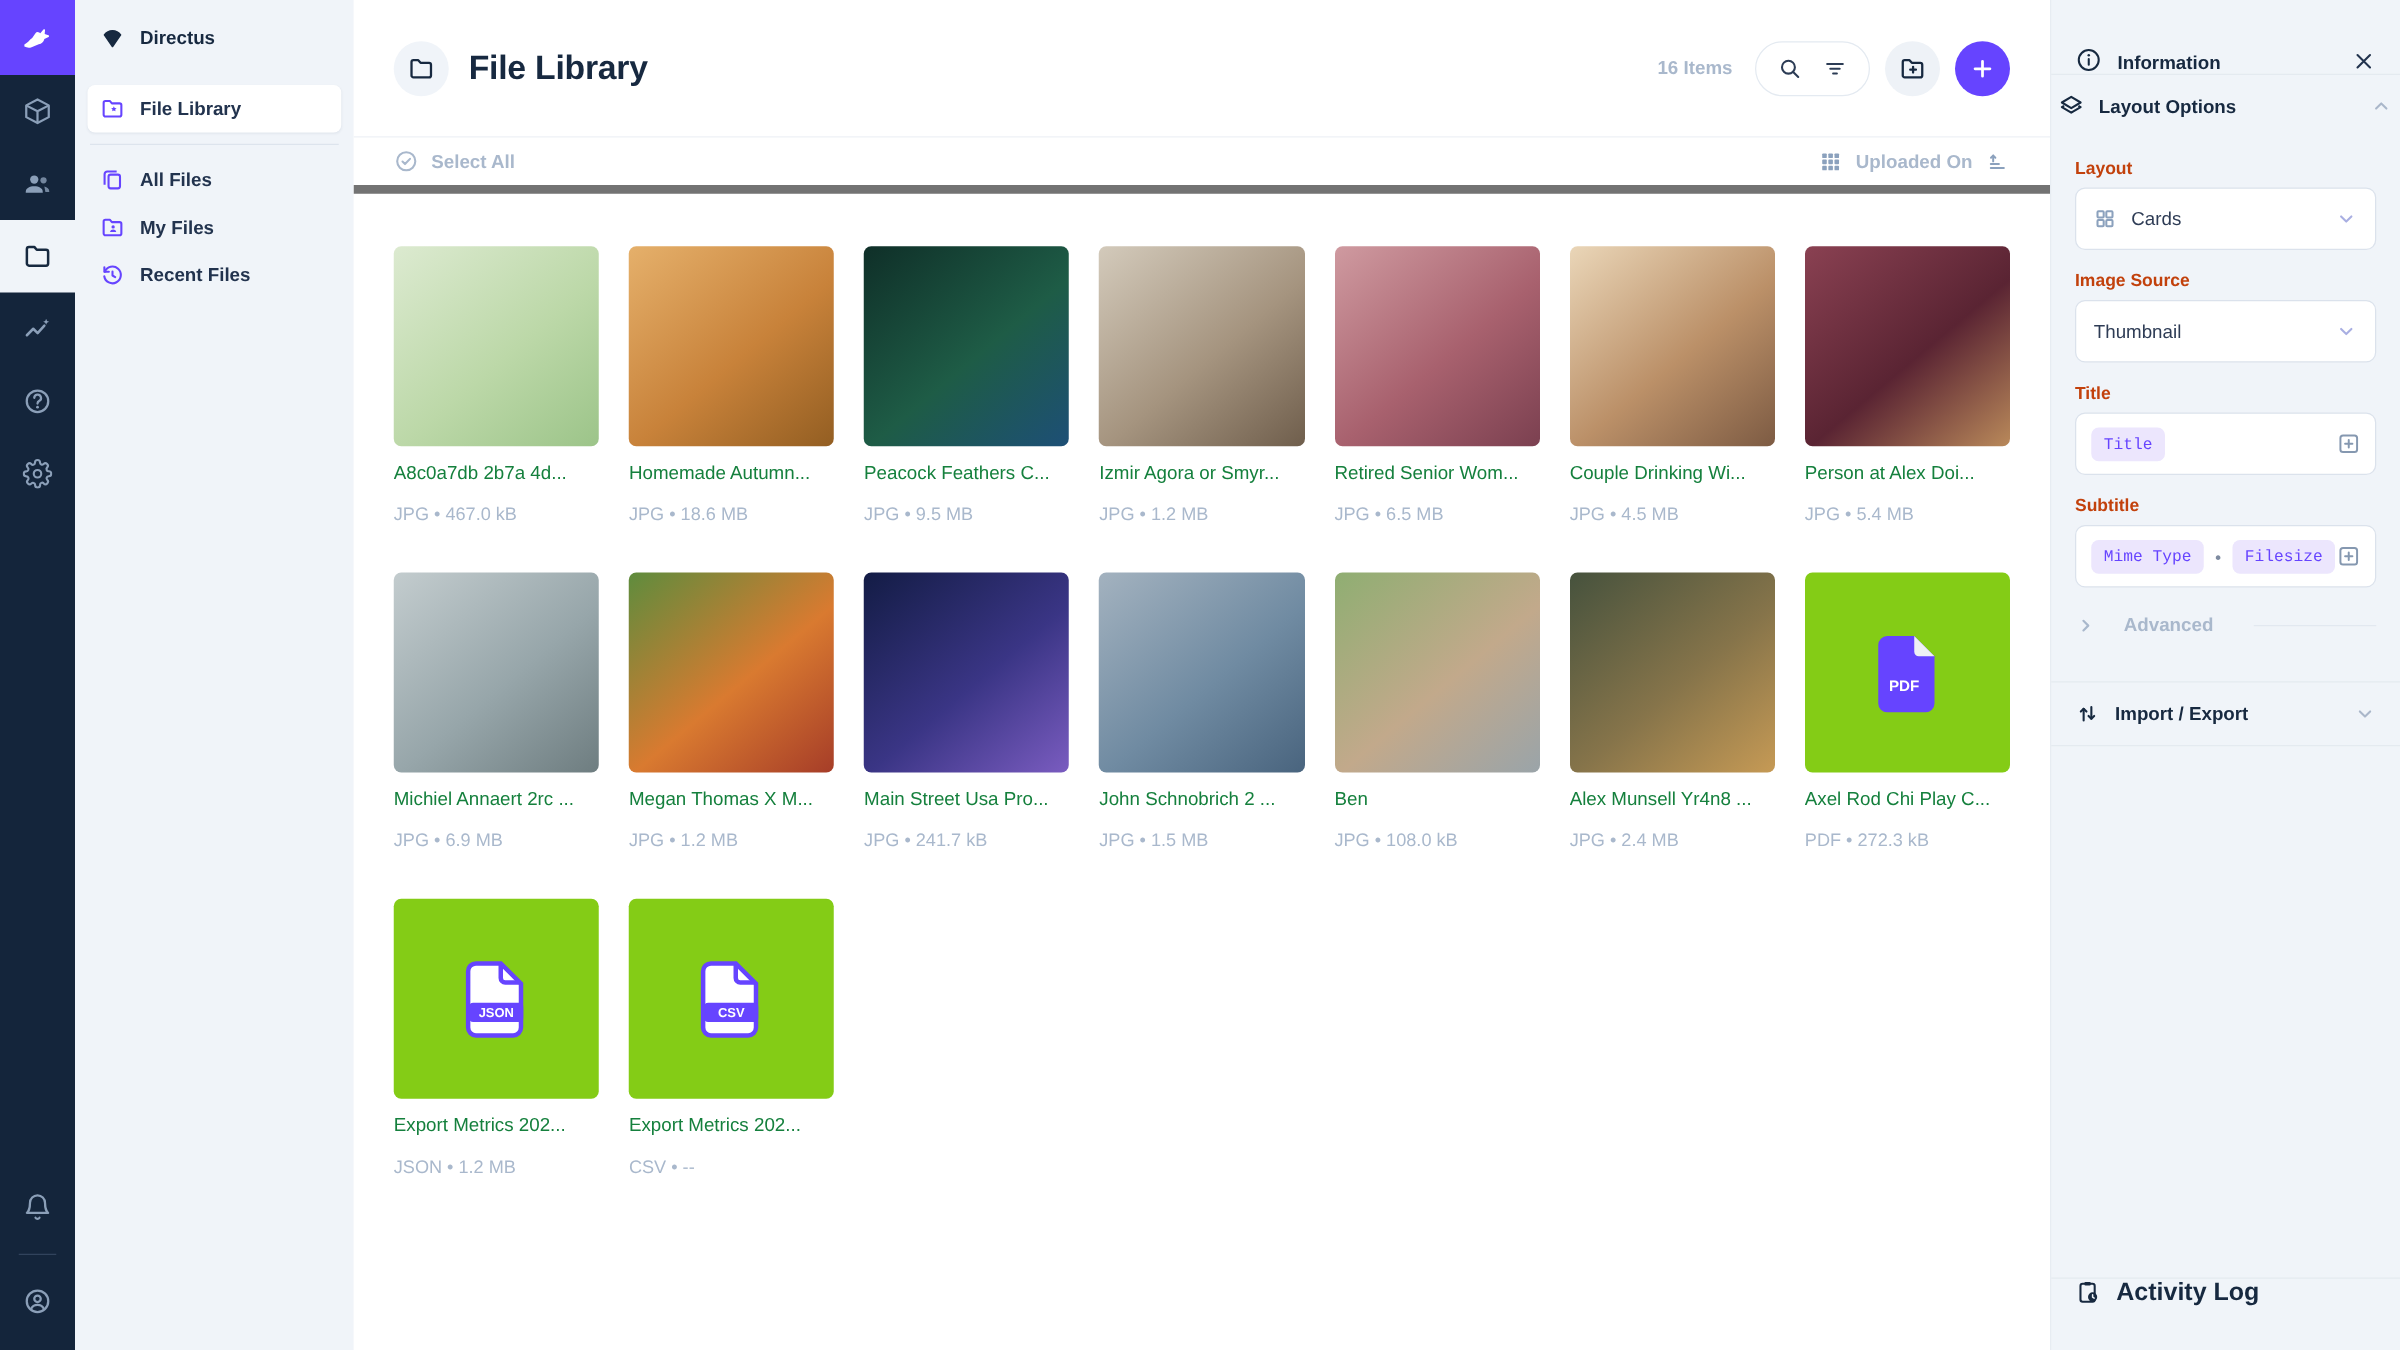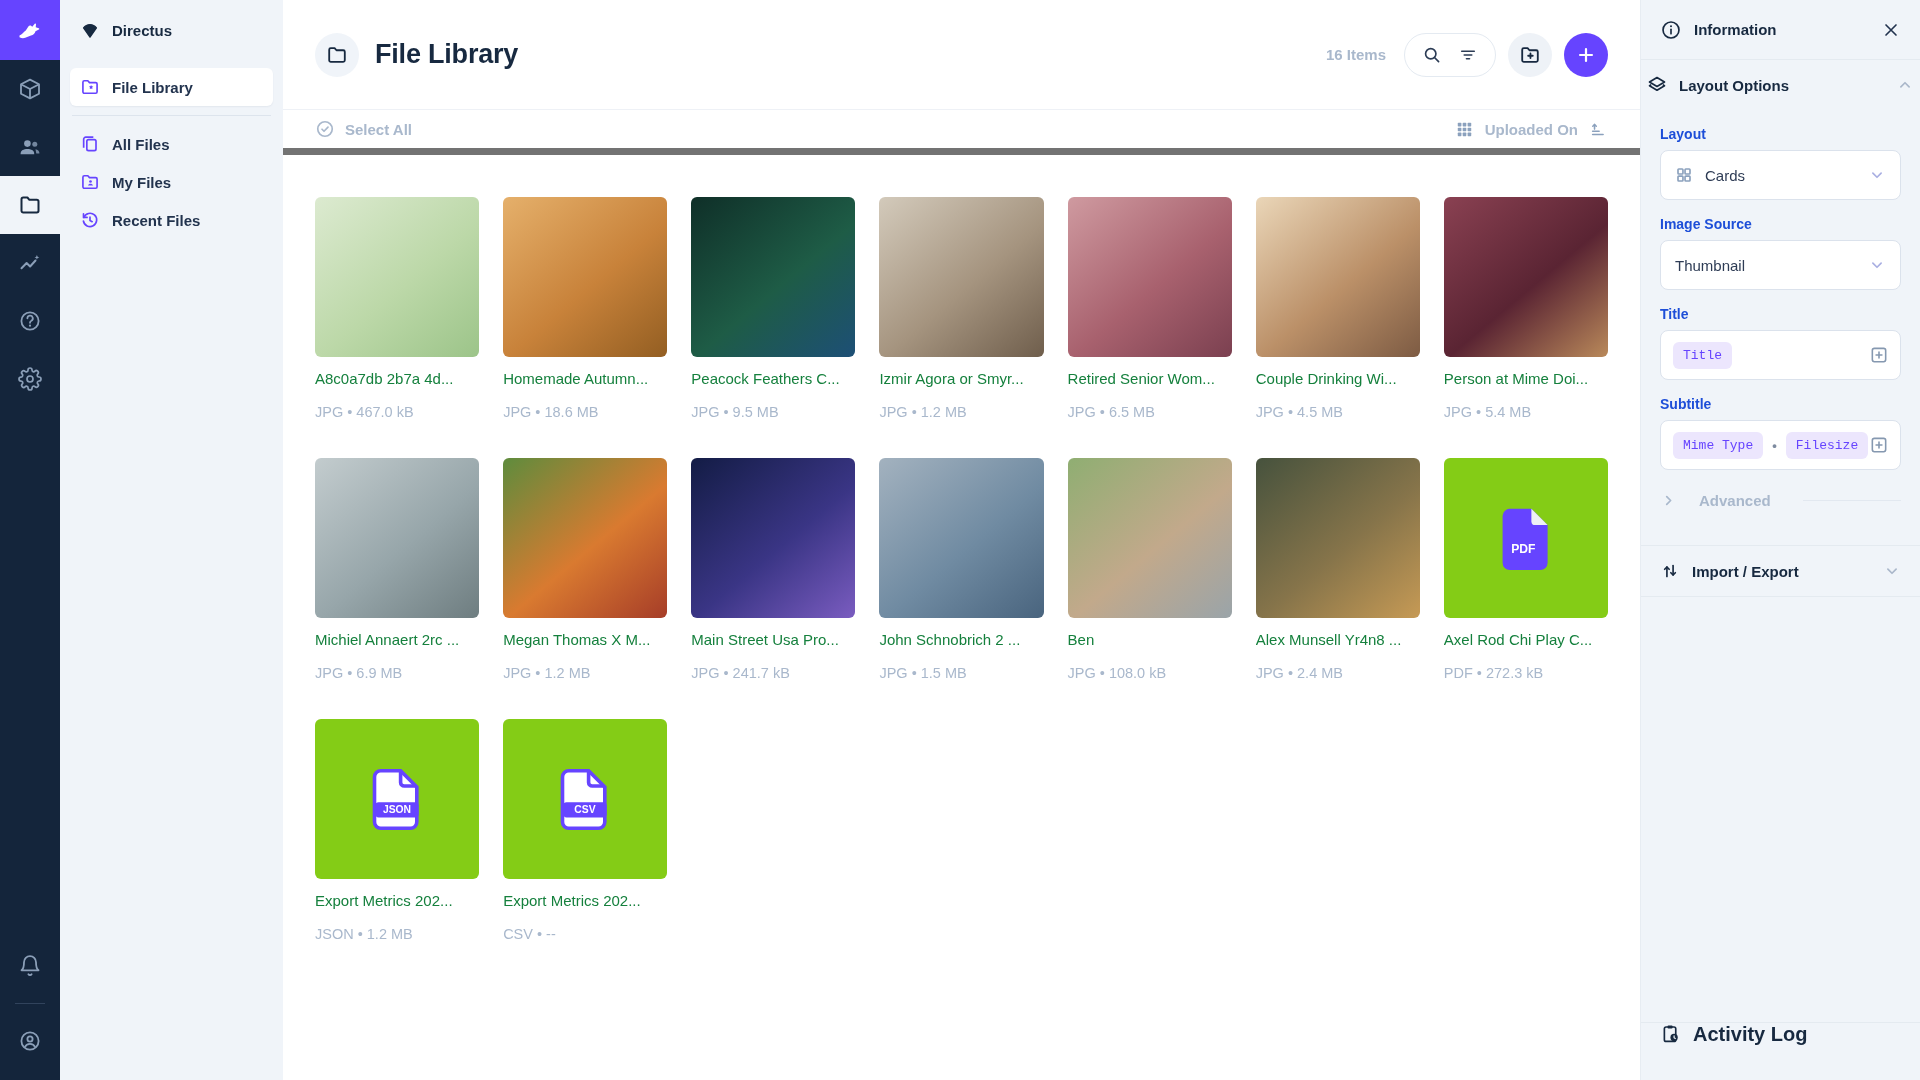--- a/index.html
+++ b/index.html
@@ -46,27 +46,27 @@
   .grid-wrap{flex:1;overflow:hidden;padding:42px 32px 40px}
   .file-grid{display:grid;grid-template-columns:repeat(7,1fr);column-gap:24px;row-gap:38px}
   .card{cursor:pointer;min-width:0}
   .thumb{height:160px;border-radius:6px;background:#84cc16}
   .thumb.file{display:flex;align-items:center;justify-content:center}
   .card-title{margin-top:13px;font-size:15px;font-weight:500;color:#15803d;white-space:nowrap;overflow:hidden;text-overflow:ellipsis}
   .card-meta{margin-top:17px;font-size:14.5px;font-weight:500;color:#a9b8cc}
 
   
   .panel{width:280px;background:#f0f4f9;border-left:1px solid #e7ecf2;flex-shrink:0;display:flex;flex-direction:column}
-  .panel-header{height:60px;display:flex;align-items:center;gap:12px;padding:0 19px;border-bottom:1px solid #e4eaf0;flex-shrink:0}
+  .panel-header{height:60px;display:flex;align-items:flex-end;gap:12px;padding:0 19px;border-bottom:1px solid #e4eaf0;flex-shrink:0}
   .panel-title{font-size:15px;font-weight:700}
   .panel-close{margin-left:auto;color:#22334e;cursor:pointer;background:none;border:none}
   .acc-header{height:50px;display:flex;align-items:center;gap:12px;padding:0 6px;font-size:15px;font-weight:700;cursor:pointer}
   .acc-chevron{margin-left:auto;color:#aab7ca}
   .panel-body{padding:0 19px 22px}
-  .f-label{font-size:14px;font-weight:700;margin:16px 0 8px;color:#1d4ed8}
+  .f-label{font-size:14px;font-weight:700;margin:16px 0 8px;color:#c2410c}
   .select{height:50px;background:#fff;border:1px solid #dbe2ec;border-radius:8px;display:flex;align-items:center;gap:12px;padding:0 14px;font-size:15px;color:#2e3c55;cursor:pointer}
   .select .chev{margin-left:auto;color:#a9afe2}
   .cards-ic{color:#8ba1bd}
   .tag-field{position:relative;height:50px;background:#fff;border:1px solid #dbe2ec;border-radius:8px;display:flex;align-items:center;padding:0 34px 0 12px;overflow:hidden;white-space:nowrap;cursor:text}
   .tag{background:#ece6fd;color:#6644ff;font-family:"Liberation Mono",monospace;font-size:13px;padding:6px 10px;border-radius:6px;flex-shrink:0}
   .tag-sep{color:#7e8ba0;margin:0 9px;flex-shrink:0;font-size:13px;font-weight:700}
   .tag-add{position:absolute;right:11px;top:50%;transform:translateY(-50%);color:#8598b0;cursor:pointer;background:none;border:none}
   .advanced{display:flex;align-items:center;gap:22px;margin-top:22px;color:#a9b8cc;font-size:15px;font-weight:700;cursor:pointer}
   .advanced .rule{flex:1;height:1px;background:#e2e8f0;margin-left:10px}
   .import-row{border-top:1px solid #e4eaf0;border-bottom:1px solid #e4eaf0;height:52px;display:flex;align-items:center;gap:12px;padding:0 19px;font-size:15px;font-weight:700;cursor:pointer;margin-top:14px}
@@ -295,21 +295,21 @@
           <div class="card-title">Retired Senior Wom...</div>
           <div class="card-meta">JPG • 6.5 MB</div>
         </div>
         <div class="card">
           <div class="thumb" style="background: linear-gradient(140deg, rgb(234, 214, 184) 0%, rgb(187, 144, 104) 55%, rgb(125, 91, 67) 100%);"></div>
           <div class="card-title">Couple Drinking Wi...</div>
           <div class="card-meta">JPG • 4.5 MB</div>
         </div>
         <div class="card">
           <div class="thumb" style="background: linear-gradient(140deg, rgb(138, 65, 82) 0%, rgb(90, 36, 51) 55%, rgb(185, 137, 90) 100%);"></div>
-          <div class="card-title">Person at Mime Doi...</div>
+          <div class="card-title">Person at Alex Doi...</div>
           <div class="card-meta">JPG • 5.4 MB</div>
         </div>
         <div class="card">
           <div class="thumb" style="background: linear-gradient(140deg, rgb(195, 204, 206) 0%, rgb(151, 166, 170) 55%, rgb(110, 125, 128) 100%);"></div>
           <div class="card-title">Michiel Annaert 2rc ...</div>
           <div class="card-meta">JPG • 6.9 MB</div>
         </div>
         <div class="card">
           <div class="thumb" style="background: linear-gradient(140deg, rgb(94, 140, 61) 0%, rgb(217, 122, 48) 55%, rgb(166, 61, 40) 100%);"></div>
           <div class="card-title">Megan Thomas X M...</div>

